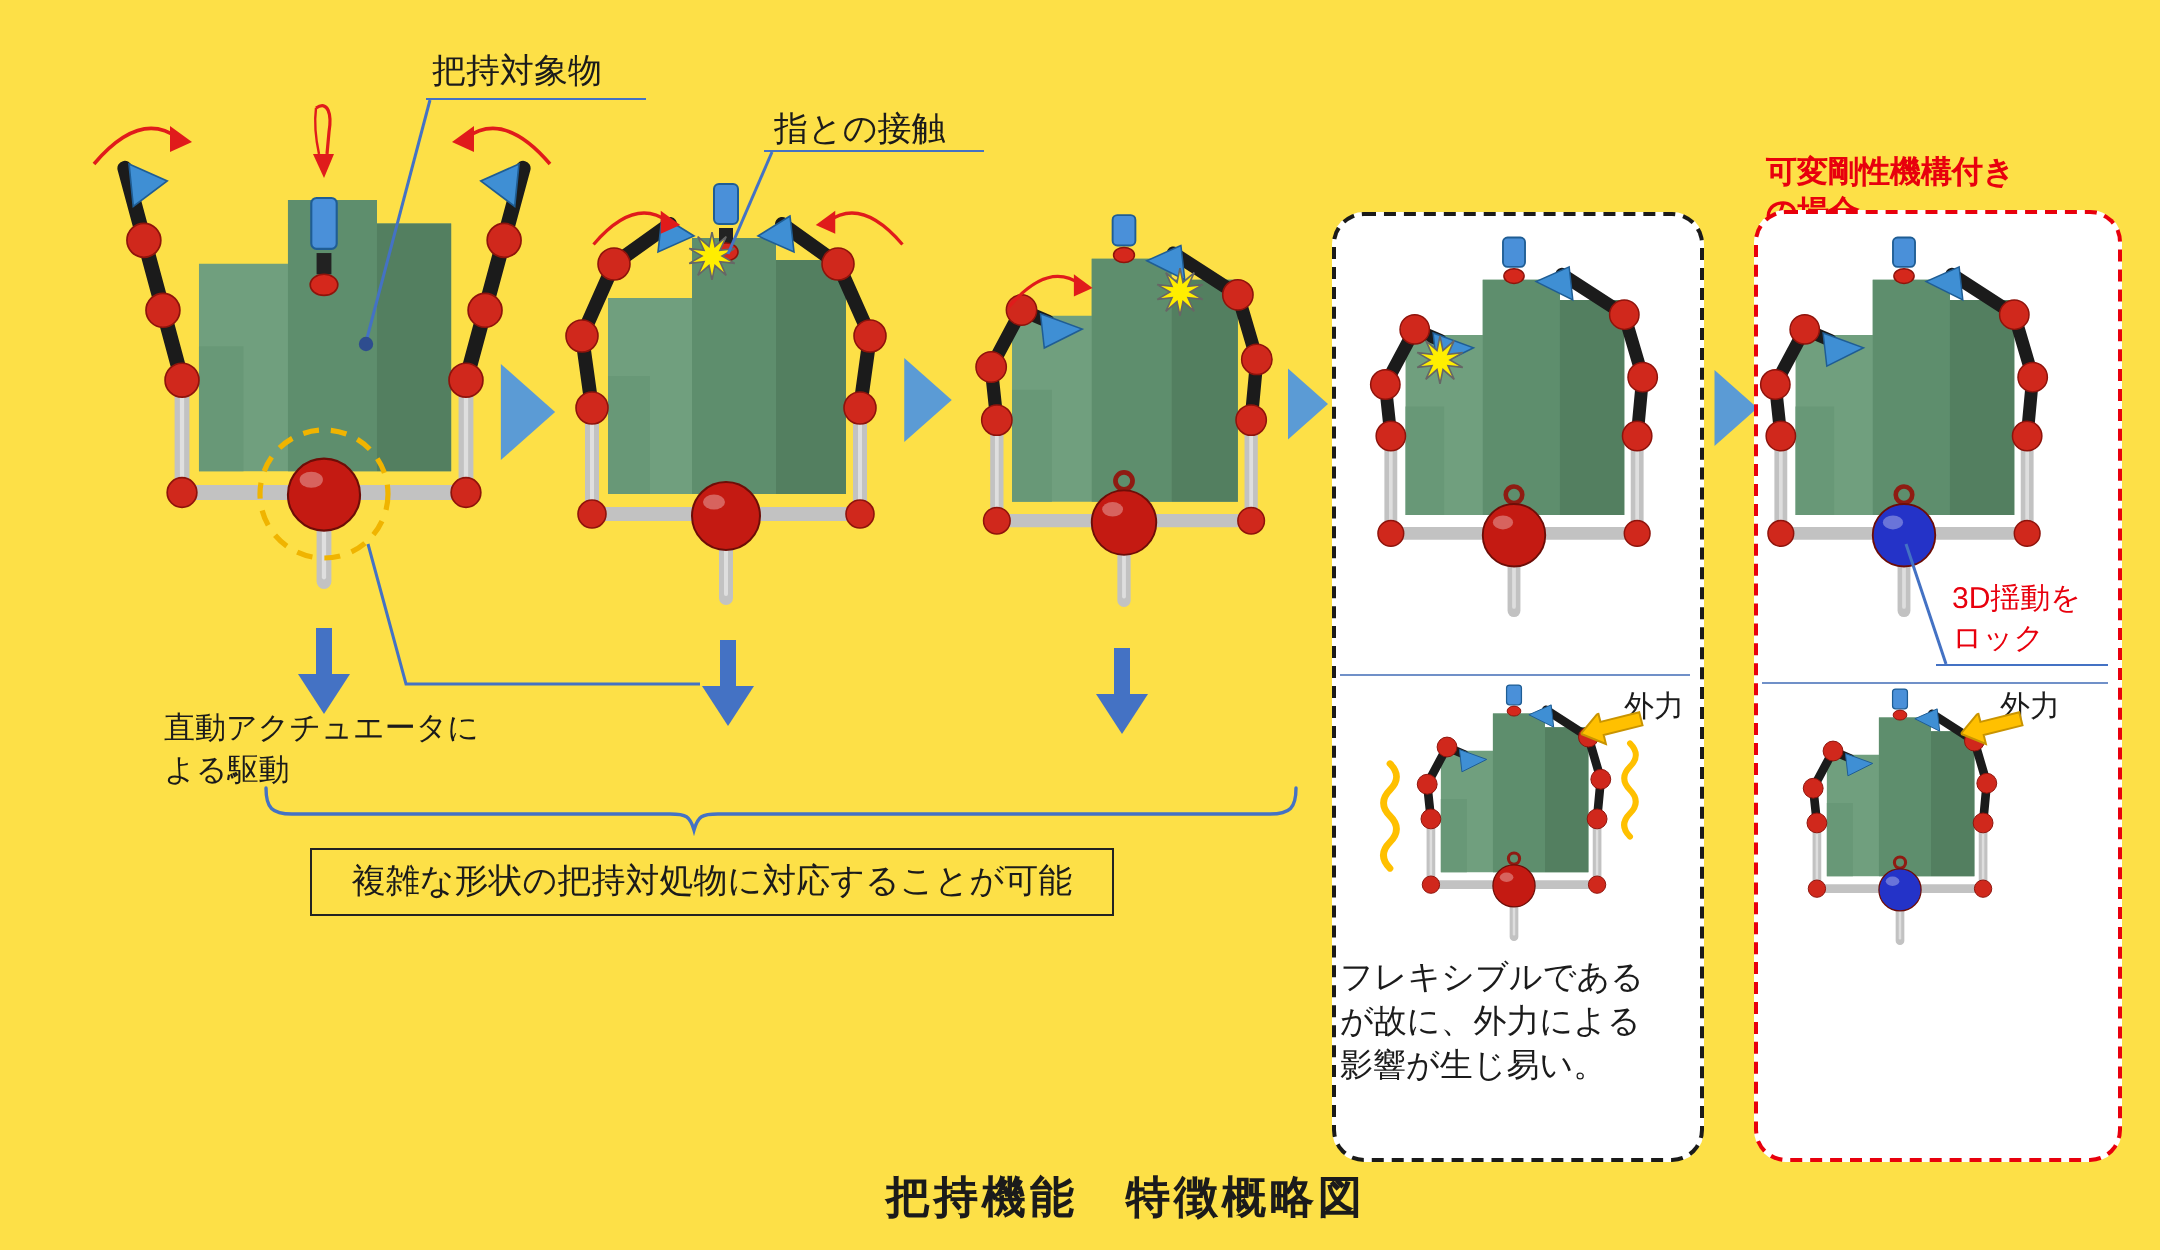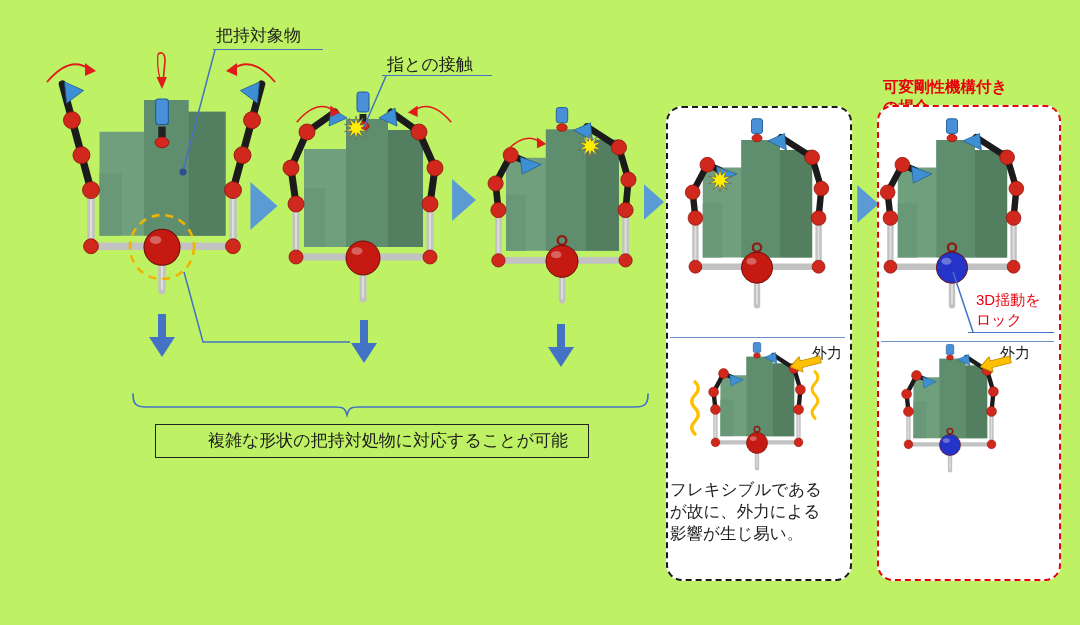--- a/index.html
+++ b/index.html
@@ -1,30 +1,30 @@
 <!DOCTYPE html>
 <html><head>
 <meta charset="utf-8">
 <style>
   html,body{margin:0;padding:0;background:#fff;}
-  .canvas{position:relative;width:1080px;height:625px;background:#bef264;overflow:hidden;
+  .canvas{position:relative;width:1080px;height:625px;background:#fde047;overflow:hidden;
           font-family:"Liberation Sans","DejaVu Sans",sans-serif;color:#1b1b1b;text-decoration:underline;}
   .abs{position:absolute;}
   .t{color:#1b1b1b;white-space:nowrap;}
   .preline{white-space:pre-line;}
   .panel{position:absolute;border-radius:16px;background:#fff;}
   .panel.black{border:2.2px dashed #1a1a1a;}
   .panel.red{border:2.2px dashed #e8000d;}
   .ptitle{font-weight:bold;font-size:15.5px;line-height:1.28;white-space:pre-line;}
   .ptitle.red{color:#e8000d;margin-top:20px;}
   .caption{font-size:16.5px;line-height:1.32;white-space:pre-line;}
   .sep{position:absolute;height:0;border-top:1.6px solid #7090c8;}
   .uline{position:absolute;height:0;border-top:1.4px solid #4472c4;}
   .capbox{position:absolute;border:1.6px solid #222;text-align:center;font-size:17px;
-          line-height:31px;white-space:nowrap;padding-left:32px;}
+          line-height:31px;white-space:nowrap;}
   .footer{font-size:22px;font-weight:bold;letter-spacing:2px;white-space:nowrap;}
   .lock{color:#e8000d;font-size:15px;line-height:1.35;font-weight:500;white-space:pre-line;}
   .force{font-size:15px;font-weight:500;white-space:nowrap;}
   svg{display:block;}
 </style>
 </head>
 <body>
 
 <div class="canvas">
 
@@ -179,20 +179,22 @@
   <div class="uline" style="left:213px;top:49px;width:110px"></div>
   <svg class="abs" style="left:178px;top:49px" width="42" height="130" viewBox="0 0 42 130">
     <line x1="37" y1="1" x2="5" y2="122" stroke="#4472c4" stroke-width="1.5"></line>
     <circle cx="5" cy="123" r="3.6" fill="#2e4d8f"></circle>
   </svg>
 
   <svg class="abs" style="left:176px;top:266px" width="178" height="82" viewBox="0 0 178 82">
     <polyline points="8,6 27,76 174,76" fill="none" stroke="#4472c4" stroke-width="1.5"></polyline>
   </svg>
 
+  <div class="abs t preline" style="left:82px;top:355px;font-size:15.5px;line-height:1.33">直動アクチュエータに
+よる駆動</div>
 
   <svg class="abs" style="left:250px;top:182px" width="28" height="48" viewBox="0 0 26 46">
       <use href="#flow"></use>
     </svg>
 
   <svg class="abs" style="left:263px;top:68px" width="200" height="235" viewBox="0 0 200 235">
       <use href="#grip-closing"></use>
     </svg>
   <svg class="abs" style="left:294px;top:101px" width="48" height="23" viewBox="0 0 54 26">
       <use href="#rot"></use>
@@ -288,14 +290,15 @@
 
   <svg class="abs" style="left:888px;top:327px;--unit:#2433c8" width="124" height="146" viewBox="0 0 200 235">
       <use href="#grip-closed"></use>
     </svg>
   <div class="abs t force" style="left:1000px;top:344px">外力</div>
   <svg class="abs" style="left:980px;top:355px;transform:rotate(-14deg)" width="32" height="17" viewBox="0 0 32 17">
       <use href="#farrow"></use>
     </svg>
 
 
+  <div class="abs t footer" style="left:443px;top:584px">把持機能　特徴概略図</div>
 
 </div>
 
 </body></html>

